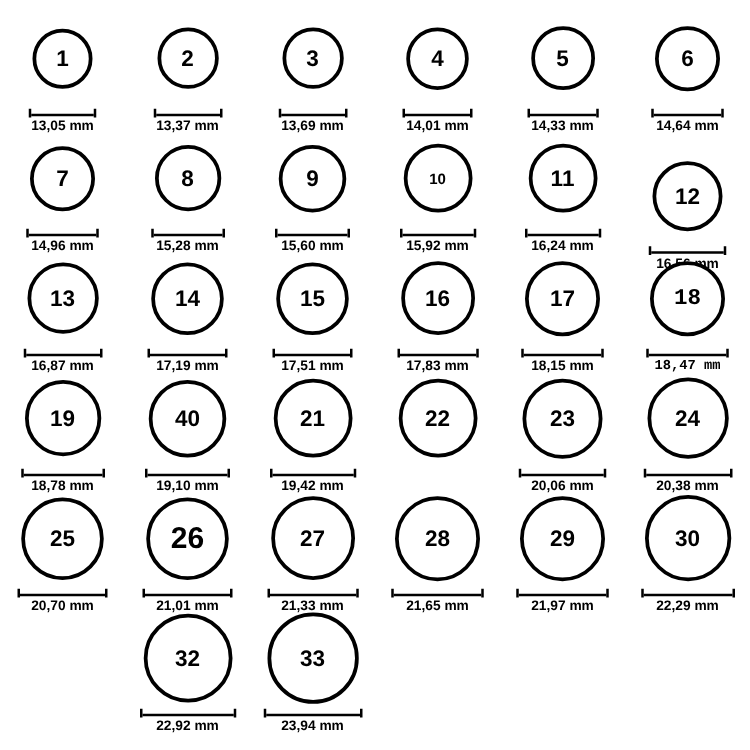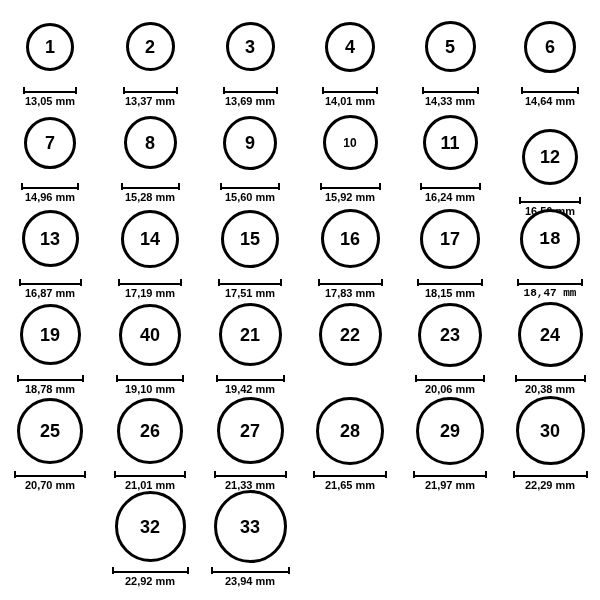--- a/index.html
+++ b/index.html
@@ -343,21 +343,21 @@
         </div>
       </div>
       <div class="dim">
         <div class="dim-bar" style="width: 72px; margin-top: 4px;"></div>
         <div class="dim-text">20,70 mm</div>
       </div>
     </div>
     <div class="ring-cell" style="left: 100px; top: 394px; width: 100px;">
       <div style="height: 73px; display: flex; align-items: center; justify-content: center;">
         <div class="ring-circle" style="width: 66px; height: 66px;">
-          <span class="ring-label" style="font-size: 18px;">26</span>
+          <span class="ring-label" style="font-size: 24px;">26</span>
         </div>
       </div>
       <div class="dim">
         <div class="dim-bar" style="width: 72px; margin-top: 4px;"></div>
         <div class="dim-text">21,01 mm</div>
       </div>
     </div>
     <div class="ring-cell" style="left: 200px; top: 394px; width: 100px;">
       <div style="height: 73px; display: flex; align-items: center; justify-content: center;">
         <div class="ring-circle" style="width: 67px; height: 67px;">

